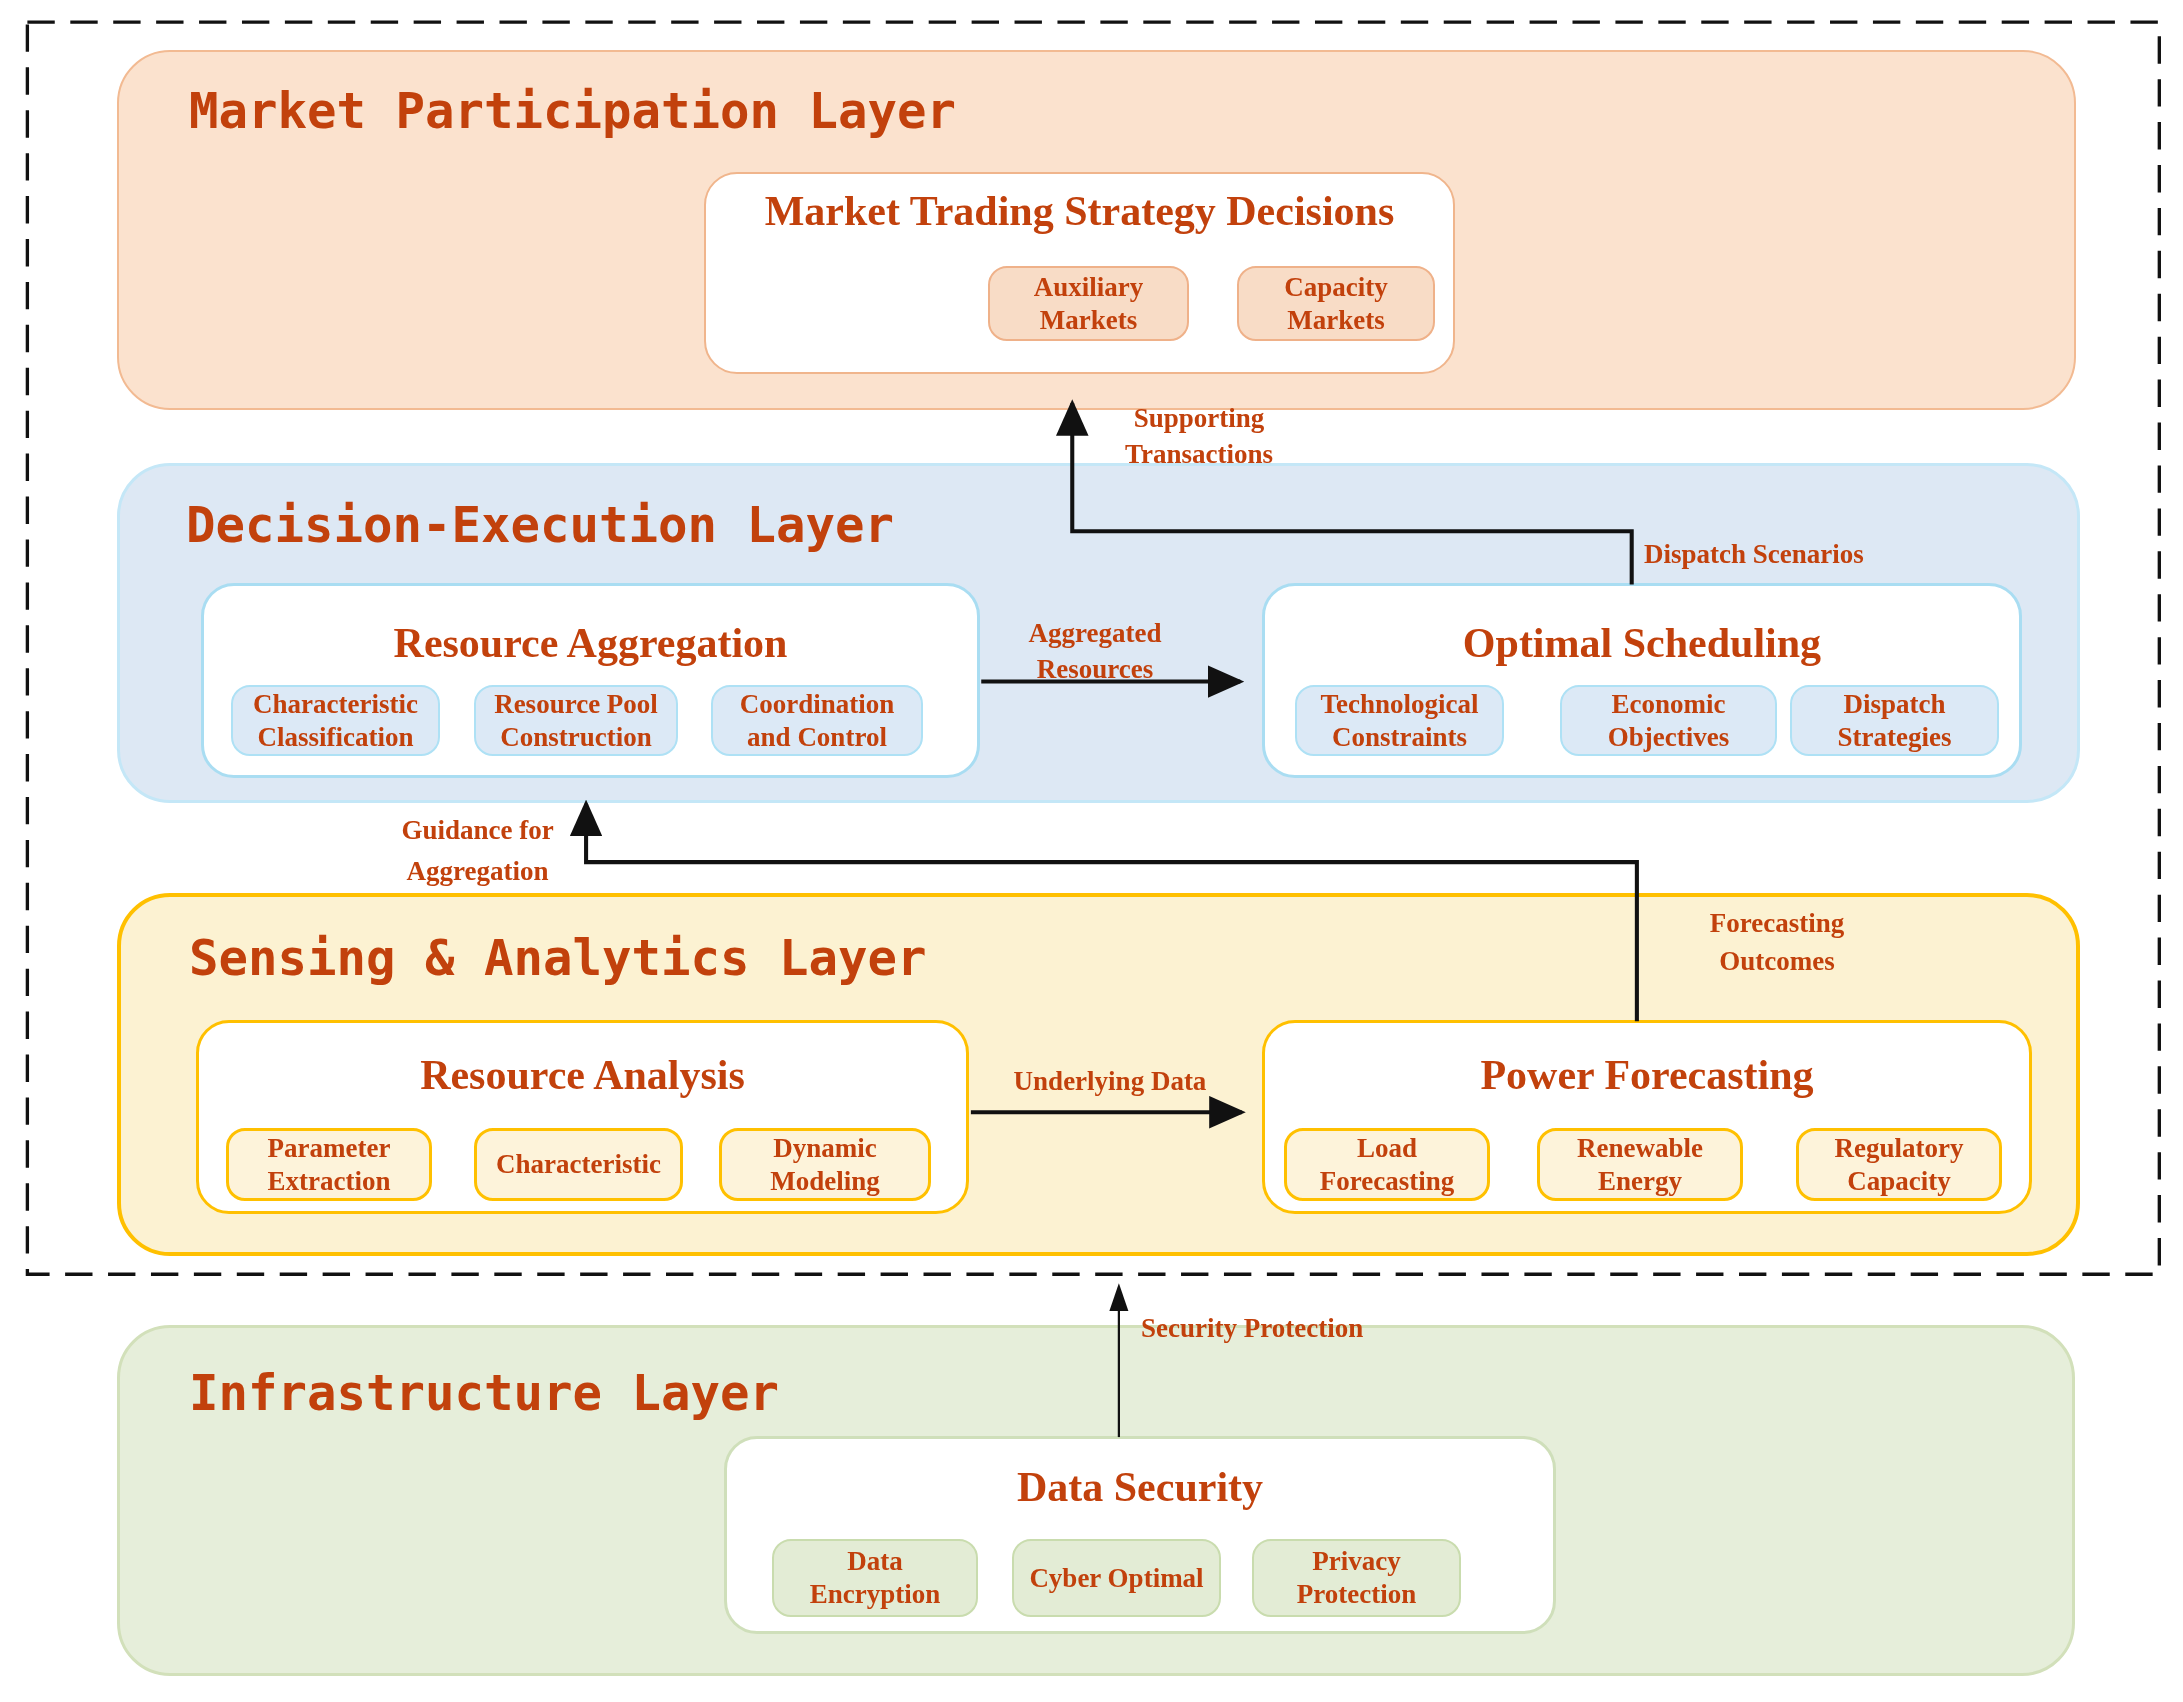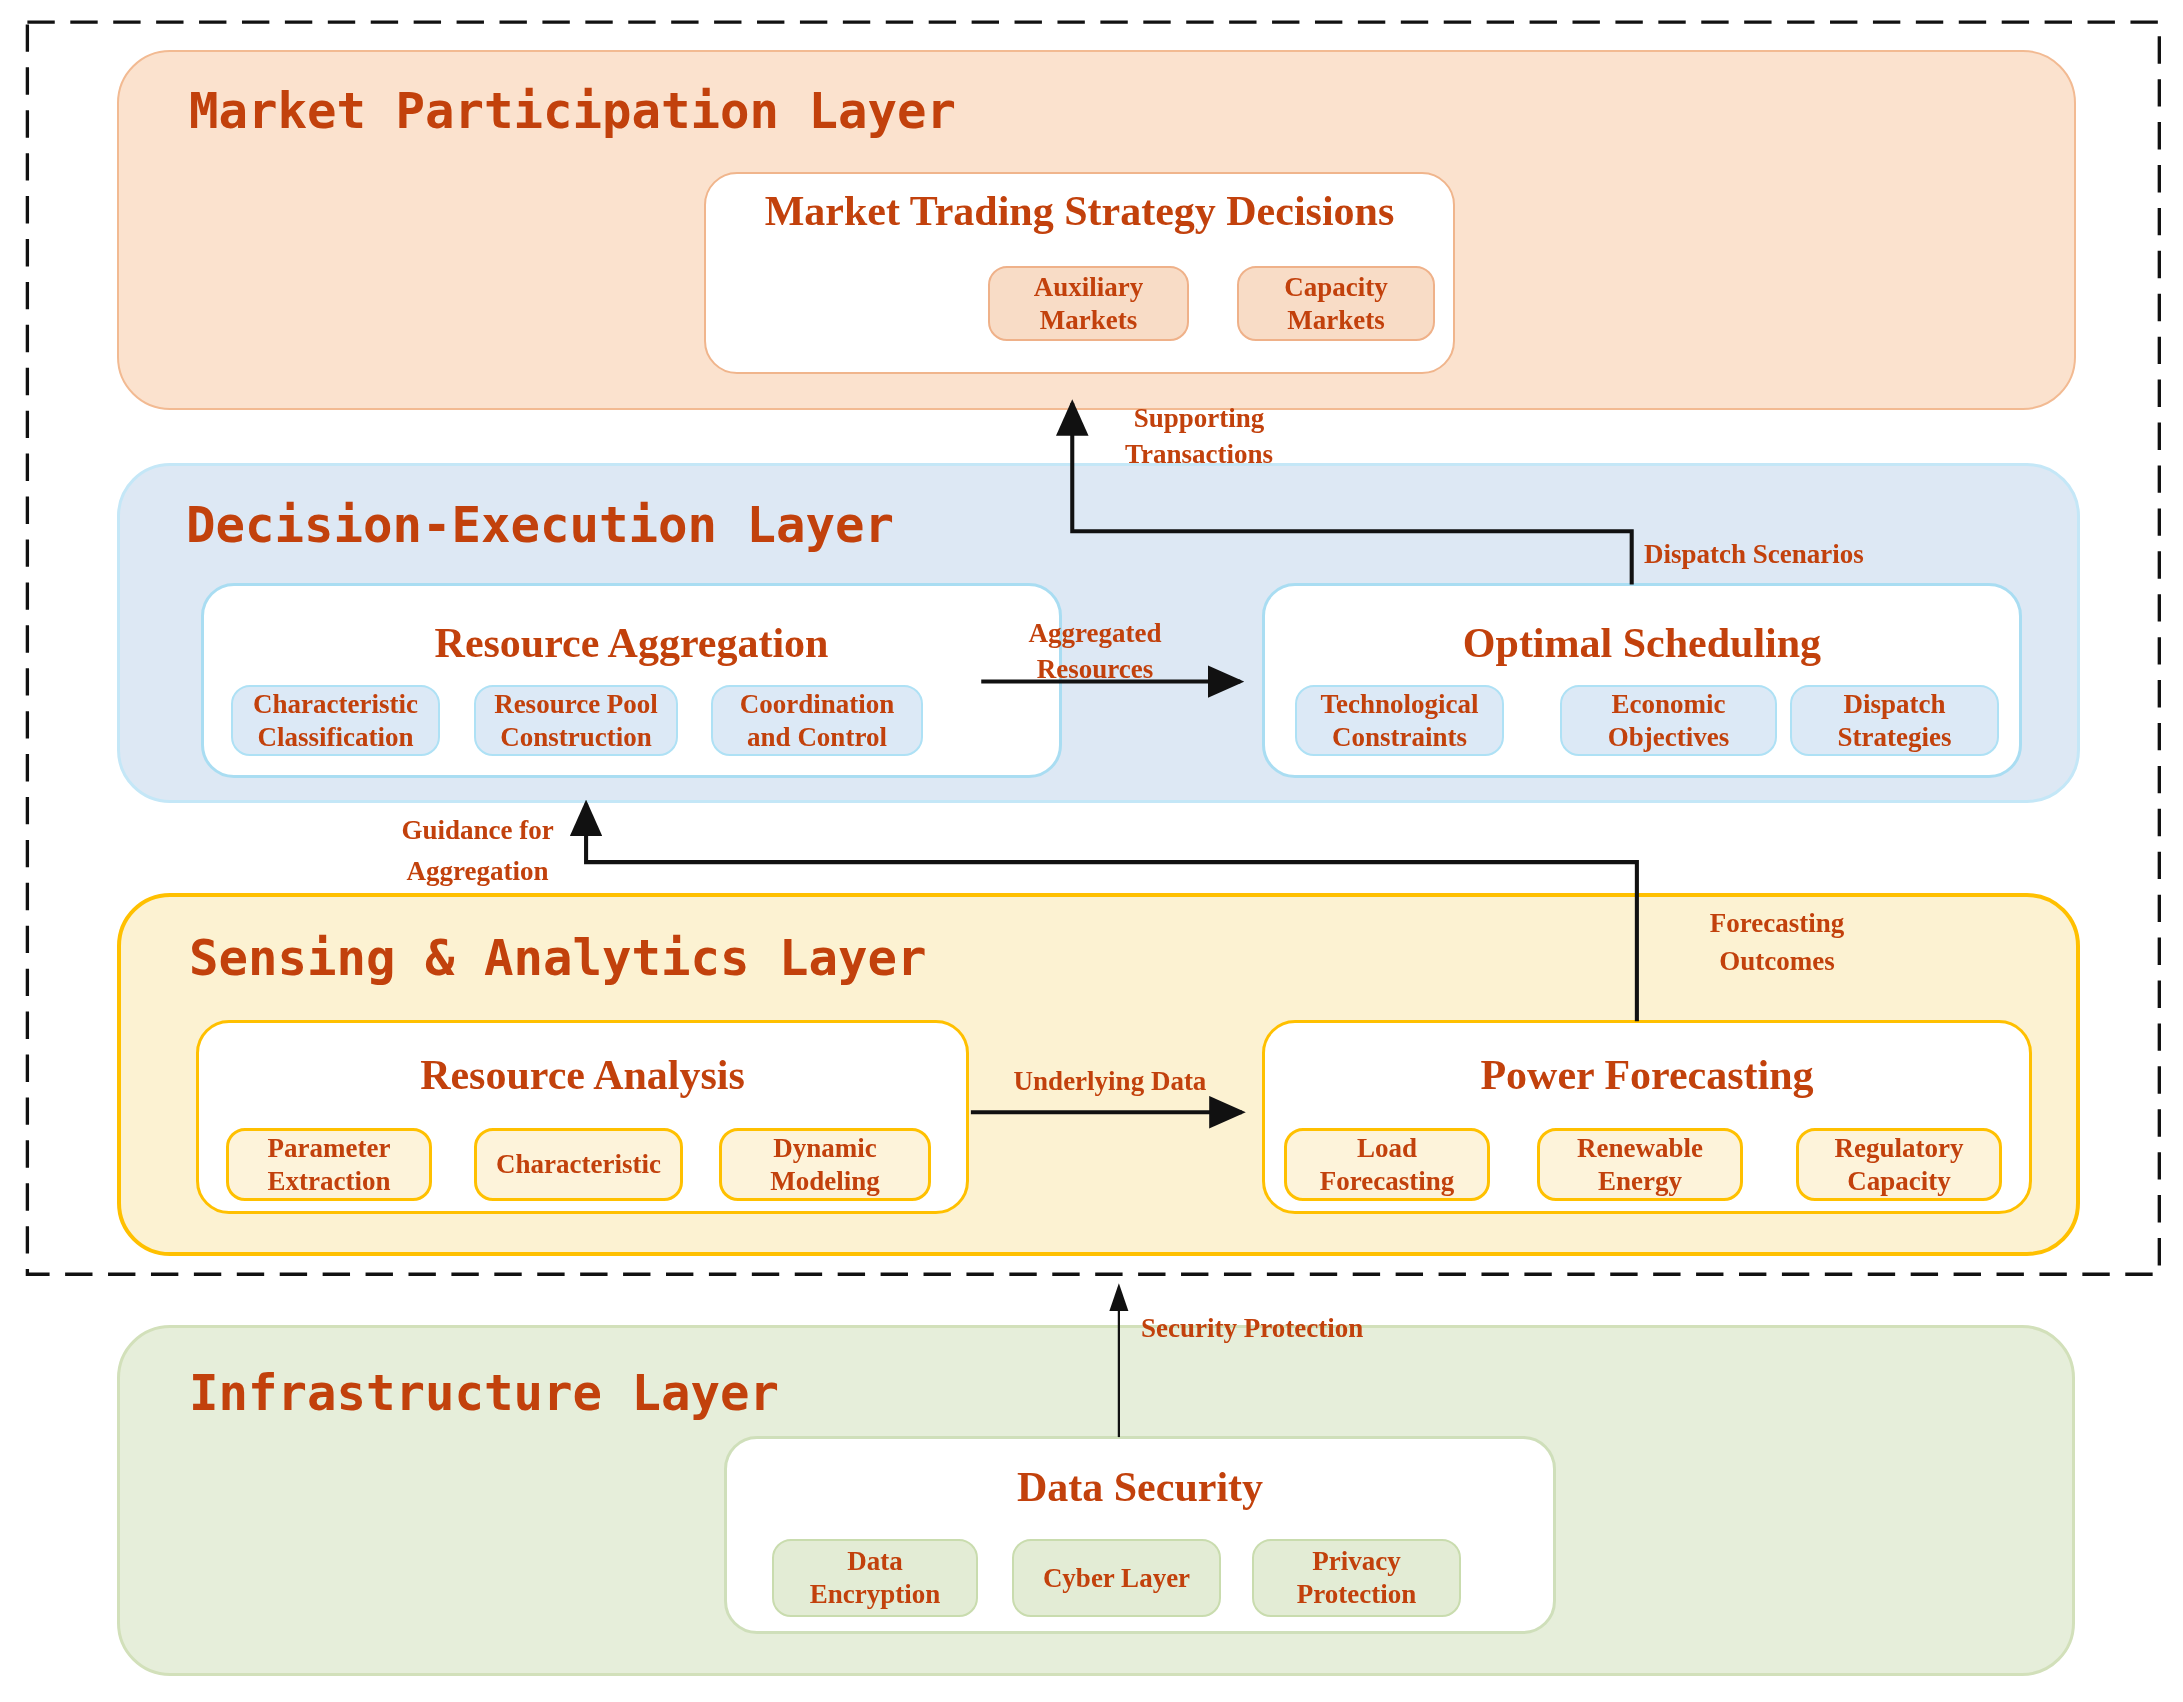--- a/index.html
+++ b/index.html
@@ -40,21 +40,21 @@
 
   <div class="wbox" style="left:704px;top:172px;width:751px;height:202px;border:2.2px solid #F0B58C;">
     <div class="box-title" style="top:13.3px;">Market Trading Strategy Decisions</div>
     <div class="sub m-sub" style="left:282px;top:92px;width:201px;height:75px;">Auxiliary Markets</div>
     <div class="sub m-sub" style="left:531px;top:92px;width:198px;height:75px;">Capacity Markets</div>
   </div>
 
   <div class="layer d-layer"></div>
   <div class="layer-title" style="left:186px;top:497px;">Decision-Execution Layer</div>
 
-  <div class="wbox d-wbox" style="left:201px;top:583px;width:861px;height:195px;text-decoration:underline;">
+  <div class="wbox d-wbox" style="left:201px;top:583px;width:779px;height:195px;text-decoration:underline;">
     <div class="box-title" style="top:33px;">Resource Aggregation</div>
     <div class="sub d-sub" style="left:27px;top:99px;width:209px;height:71px;">Characteristic Classification</div>
     <div class="sub d-sub" style="left:270px;top:99px;width:204px;height:71px;">Resource Pool Construction</div>
     <div class="sub d-sub" style="left:507px;top:99px;width:212px;height:71px;">Coordination and Control</div>
   </div>
 
   <div class="wbox d-wbox" style="left:1262px;top:583px;width:760px;height:195px;">
     <div class="box-title" style="top:33px;">Optimal Scheduling</div>
     <div class="sub d-sub" style="left:30px;top:99px;width:209px;height:71px;text-align:center;">Technological Constraints</div>
     <div class="sub d-sub" style="left:275px;top:99px;width:217px;height:71px;margin-left:20px;">Economic Objectives</div>
@@ -77,21 +77,21 @@
     <div class="sub s-sub" style="left:272px;top:105px;width:206px;height:73px;">Renewable Energy</div>
     <div class="sub s-sub" style="left:531px;top:105px;width:206px;height:73px;">Regulatory Capacity</div>
   </div>
 
   <div class="layer i-layer"></div>
   <div class="layer-title" style="left:189px;top:1365px;">Infrastructure Layer</div>
 
   <div class="wbox i-wbox" style="left:724px;top:1436px;width:832px;height:198px;">
     <div class="box-title" style="top:24px;">Data Security</div>
     <div class="sub i-sub" style="left:45px;top:100px;width:206px;height:78px;">Data Encryption</div>
-    <div class="sub i-sub" style="left:285px;top:100px;width:209px;height:78px;">Cyber Layer</div>
+    <div class="sub i-sub" style="left:285px;top:100px;width:209px;height:78px;">Cyber Optimal</div>
     <div class="sub i-sub" style="left:525px;top:100px;width:209px;height:78px;">Privacy Protection</div>
   </div>
 
   <svg class="lines" width="2183" height="1702" viewBox="0 0 2950 2300">
     <defs>
       <marker id="ah" markerWidth="9" markerHeight="8" refX="8" refY="4" orient="auto">
         <polygon points="0,0 9,4 0,8" fill="#111"></polygon>
       </marker>
       <marker id="ah2" markerUnits="userSpaceOnUse" markerWidth="40" markerHeight="28" refX="32" refY="13" orient="auto">
         <polygon points="0,0 38,13 0,26" fill="#111"></polygon>

